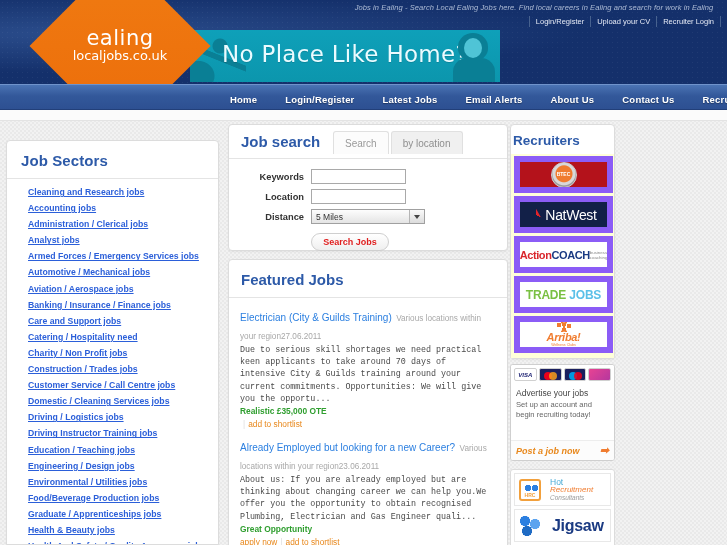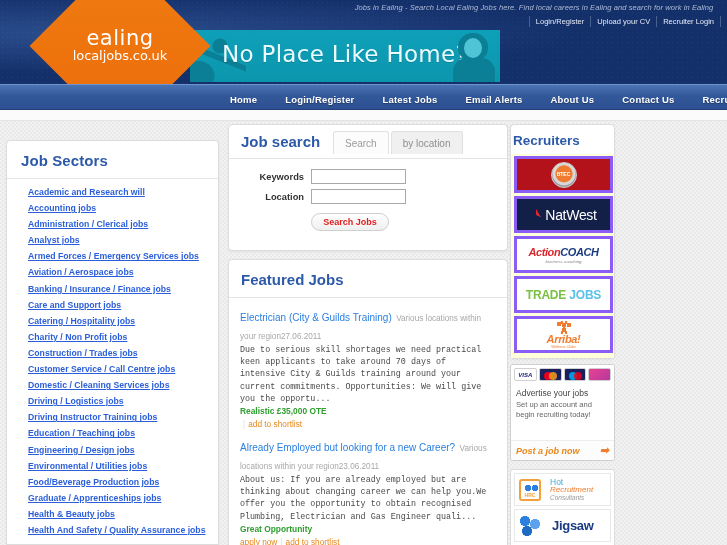--- a/index.html
+++ b/index.html
@@ -267,21 +267,21 @@
     width: 105px;
   }
   .rec-panel h2 {
     font-size: 13.5px; color: #2d5aa8; font-weight: bold;
     padding: 8px 0 6px 2px;
     white-space: nowrap;
   }
   .rec-strip { background: #ffffd9; padding: 2px 3px; }
   .logo-box {
     width: 99px; height: 37px;
-    border: 3px solid #8b5cf6;
+    border: 6px solid #8b5cf6;
     background: #fff;
     margin-bottom: 3px;
     position: relative; overflow: hidden;
     display: flex; align-items: center; justify-content: center;
   }
   .logo-btec { background: #b4121b; }
   .logo-btec .seal {
     width: 26px; height: 26px; border-radius: 50%;
     background: radial-gradient(circle at 50% 45%, #f07c2f 0 8px, #d8d8d8 9px 11px, #9b9b9b 12px 13px);
     border: 1.5px solid #cfcfcf;
@@ -293,21 +293,21 @@
   }
   .logo-natwest { background: #122048; }
   .logo-natwest .nwtext { color: #fff; font-size: 14px; letter-spacing: -.3px; }
   .logo-natwest .nwmark {
     width: 12px; height: 12px; margin-right: 3px;
     background:
       conic-gradient(from 0deg, #e2242b 0 33%, #e2242b 0 33%, transparent 0);
     clip-path: polygon(50% 0, 100% 87%, 0 87%);
     transform: scale(1.05);
   }
-  .logo-actioncoach { flex-direction: column; font-style: italic; }
+  .logo-actioncoach { flex-direction: row; }
   .logo-actioncoach .ac1 { font-size: 11px; font-weight: bold; letter-spacing: -.4px; }
   .logo-actioncoach .ac1 .red { color: #d9262c; }
   .logo-actioncoach .ac1 .blue { color: #1a3a82; }
   .logo-actioncoach .ac2 { font-size: 4.4px; color: #888; margin-top: 1px; }
   .logo-tradejobs { font-size: 12px; font-weight: bold; letter-spacing: -.2px; }
   .logo-tradejobs .trade { color: #7ac043; }
   .logo-tradejobs .jobs { color: #5bc0e8; }
   .logo-arriba { flex-direction: column; }
   .logo-arriba .fig {
     width: 18px; height: 13px;
@@ -388,21 +388,21 @@
   .hrc-words .w1 { font-size: 8.5px; color: #4aacd6; }
   .hrc-words .w2 { font-size: 8px; color: #f07c2f; font-style: italic; }
   .hrc-words .w3 { font-size: 6.5px; color: #9a9a9a; font-style: italic; }
   .jigsaw-icon {
     width: 24px; height: 22px;
     background:
       radial-gradient(circle at 6px 6px, #2b7fe0 0 5px, transparent 5.2px),
       radial-gradient(circle at 16px 9px, #5ba3ef 0 5px, transparent 5.2px),
       radial-gradient(circle at 8px 16px, #1f6bc4 0 5px, transparent 5.2px);
   }
-  .jigsaw-text { font-size: 13px; font-weight: bold; color: #1a3a82; letter-spacing: -.3px; }
+  .jigsaw-text { font-size: 16px; font-weight: bold; color: #1a3a82; letter-spacing: -.3px; }
 </style>
 </head>
 <body>
 
 <div class="header">
   <div class="dots"></div>
 
   <div class="tagline">Jobs in Ealing - Search Local Ealing Jobs here. Find local careers in Ealing and search for work in Ealing</div>
 
   <div class="toplinks">
@@ -438,29 +438,30 @@
     <li><a href="#">About Us</a></li>
     <li><a href="#">Contact Us</a></li>
     <li><a href="#">Recruiters A-Z</a></li>
   </ul>
 </div>
 <div class="subnav-strip"></div>
 
 <div class="sidebar">
   <h2>Job Sectors</h2>
   <ul class="sector-list" id="sector-list">
-      <li><a href="#">Academic and Research will</a></li>
+      <li><a href="#">Cleaning and Research jobs</a></li>
       <li><a href="#">Accounting jobs</a></li>
       <li><a href="#">Administration / Clerical jobs</a></li>
       <li><a href="#">Analyst jobs</a></li>
       <li><a href="#">Armed Forces / Emergency Services jobs</a></li>
+      <li><a href="#">Automotive / Mechanical jobs</a></li>
       <li><a href="#">Aviation / Aerospace jobs</a></li>
       <li><a href="#">Banking / Insurance / Finance jobs</a></li>
       <li><a href="#">Care and Support jobs</a></li>
-      <li><a href="#">Catering / Hospitality jobs</a></li>
+      <li><a href="#">Catering / Hospitality need</a></li>
       <li><a href="#">Charity / Non Profit jobs</a></li>
       <li><a href="#">Construction / Trades jobs</a></li>
       <li><a href="#">Customer Service / Call Centre jobs</a></li>
       <li><a href="#">Domestic / Cleaning Services jobs</a></li>
       <li><a href="#">Driving / Logistics jobs</a></li>
       <li><a href="#">Driving Instructor Training jobs</a></li>
       <li><a href="#">Education / Teaching jobs</a></li>
       <li><a href="#">Engineering / Design jobs</a></li>
       <li><a href="#">Environmental / Utilities jobs</a></li>
       <li><a href="#">Food/Beverage Production jobs</a></li>
@@ -482,20 +483,27 @@
     </div>
     <div class="js-form">
       <div class="frow">
         <label>Keywords</label>
         <input type="text" value="" style="">
       </div>
       <div class="frow">
         <label>Location</label>
         <input type="text" value="" style="">
       </div>
+      <div class="frow">
+        <label>Distance</label>
+        <div class="selwrap">
+          <span class="selval">5 Miles</span>
+          <span class="arrowbox"></span>
+        </div>
+      </div>
       <button class="searchbtn">Search Jobs</button>
     </div>
   </div>
 
   <div class="panel featured">
     <h2>Featured Jobs</h2>
     <div class="joblist" id="job-list">
         <div class="job"><a href="#" class="title">Electrician (City &amp; Guilds Training)</a> <span class="meta">Various locations within your region</span><span class="meta date">27.06.2011</span><div class="desc">Due to serious skill shortages we need practical keen applicants to take around 70 days of intensive City &amp; Guilds training around your current commitments. Opportunities: We will give you the opportu...</div><div class="salary">Realistic £35,000 OTE</div><div class="actions"><span class="sep">|</span><a href="#">add to shortlist</a></div></div>
         <div class="job"><a href="#" class="title">Already Employed but looking for a new Career?</a> <span class="meta">Various locations within your region</span><span class="meta date">23.06.2011</span><div class="desc">About us:   If you are already employed but are thinking about changing career we can help you.We offer you the opportunity to obtain recognised Plumbing, Electrician and Gas Engineer quali...</div><div class="salary">Great Opportunity</div><div class="actions"><a href="#" class="applynow">apply now</a><span class="sep">|</span><a href="#">add to shortlist</a></div></div>
         <div class="job"><a href="#" class="title">Become a foster carer with Five Rivers</a> <span class="meta">Various locations within your region</span><span class="meta date">30.06.2011</span></div>

